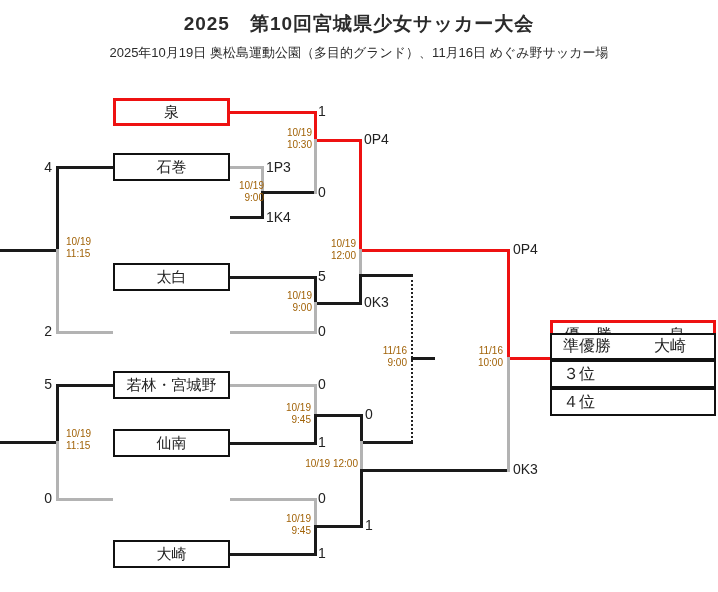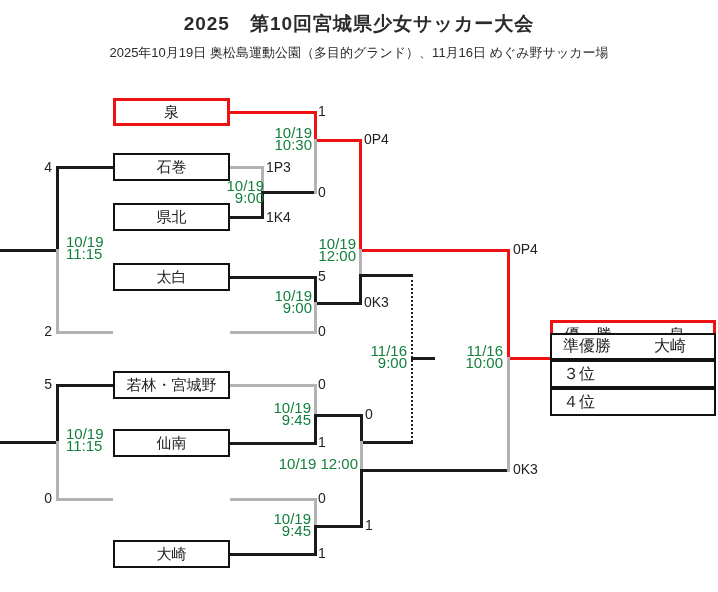--- a/index.html
+++ b/index.html
@@ -18,21 +18,21 @@
     font-size:13px;color:#2b2b2b;}
   .hl{position:absolute;height:3px;background:var(--line);}
   .vl{position:absolute;width:3px;background:var(--line);}
   .red{background:var(--red);}
   .gy{background:var(--gray);}
   .dotl{position:absolute;width:0;border-left:2px dotted #222;background:none;}
   .team{position:absolute;left:113px;width:117px;height:28px;box-sizing:border-box;
     border:2px solid #111;background:#fff;display:flex;align-items:center;justify-content:center;
     font-size:15px;color:#222;z-index:3;}
   .team.champ{border:3px solid var(--red);}
-  .tlabel{position:absolute;font-size:15px;line-height:12px;color:#15803d;text-align:right;z-index:4;}
+  .tlabel{position:absolute;font-size:10px;line-height:12px;color:#a16207;text-align:right;z-index:4;}
   .tlabel.two span{display:block;}
   .tlabel.lft{text-align:left;}
   .score{position:absolute;font-size:14px;line-height:16px;color:#222;z-index:4;}
   .score.ra{text-align:right;}
   .res-row{position:absolute;left:550px;width:166px;box-sizing:border-box;border:2px solid #111;
     background:#fff;display:flex;align-items:center;font-size:16px;color:#222;padding-left:11px;z-index:3;}
   .res-row.champ{border:3px solid var(--red);}
   .res-value{margin-left:auto;margin-right:28px;}
 </style>
 </head>
@@ -93,23 +93,20 @@
   <div class="vl gy" style="left:56px;top:249px;height:85px"></div>
   <div class="vl" style="left:56px;top:384px;height:60px"></div>
   <div class="vl gy" style="left:56px;top:441px;height:60px"></div>
 
   <div class="team champ" style="top:98px">
       <span>泉</span>
     </div>
   <div class="team" style="top:153px">
       <span>石巻</span>
     </div>
-  <div class="team" style="top:203px">
-      <span>県北</span>
-    </div>
   <div class="team" style="top:263px">
       <span>太白</span>
     </div>
   <div class="team" style="top:429px">
       <span>仙南</span>
     </div>
   <div class="team" style="top:371px">
       <span>若林・宮城野</span>
     </div>
   <div class="team" style="top:540px">

